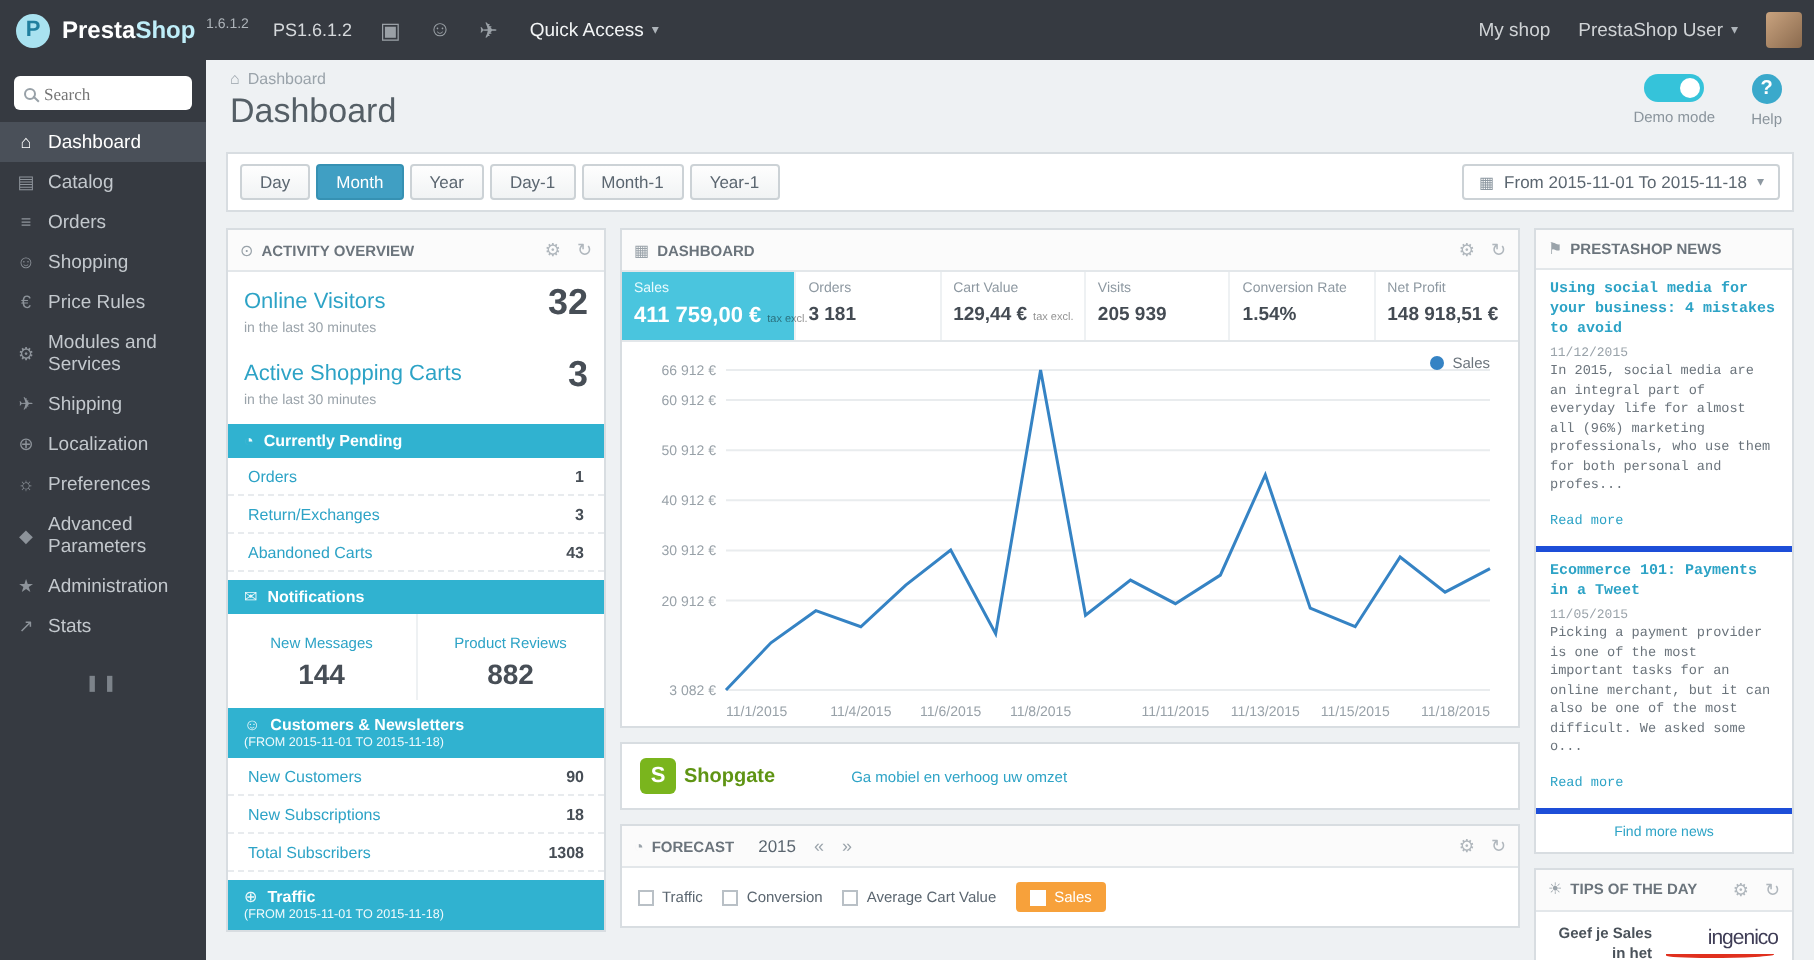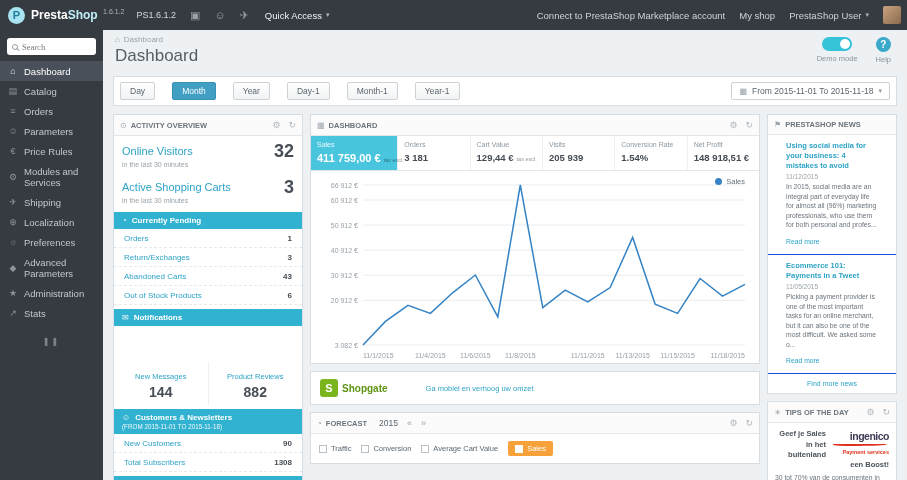--- a/index.html
+++ b/index.html
@@ -39,21 +39,21 @@
   .breadcrumb { font-size: 8px; color: #9aa3aa; display: flex; gap: 4px; align-items: center; }
   .page-title { font-size: 17px; color: #555f66; font-weight: normal; margin-top: 2px; }
   .head-controls { position: absolute; right: 16px; top: 7px; display: flex; gap: 18px; }
   .ctrl { text-align: center; }
   .toggle { width: 30px; height: 14px; border-radius: 8px; background: #35c3da; position: relative; margin: 0 auto; cursor: pointer; }
   .toggle::after { content: ""; position: absolute; right: 2px; top: 2px; width: 10px; height: 10px; border-radius: 50%; background: #fff; }
   .ctrl-label { font-size: 7.5px; color: #8a949c; margin-top: 3px; }
   .help-circle { width: 15px; height: 15px; border-radius: 50%; background: #3aa9cb; color: #fff; font-size: 10px; font-weight: bold; display: flex; align-items: center; justify-content: center; margin: 0 auto; cursor: pointer; }
 
   
-  .filter-bar { margin: 10px 10px 8px; background: #fff; border: 1px solid #d8dde1; display: flex; align-items: center; padding: 5px 6px; gap: 17px; }
+  .filter-bar { margin: 10px 10px 8px; background: #fff; border: 1px solid #d8dde1; display: flex; align-items: center; padding: 5px 6px; gap: 3px; }
   .fbtn { font-size: 8.5px; color: #5b6670; background: linear-gradient(#fefefe, #f1f3f4); border: 1px solid #ccd2d6; border-radius: 2px; padding: 3px 9px; cursor: pointer; font-family: inherit; }
   .fbtn.active { background: #409fc3; border-color: #3691b3; color: #fff; }
   .date-range { margin-left: auto; display: flex; align-items: center; gap: 5px; border: 1px solid #ccd2d6; border-radius: 2px; padding: 3px 7px; font-size: 8.5px; color: #5b6670; background: #fff; cursor: pointer; }
   .cal-ico { color: #8d98a1; font-size: 8px; }
 
   
   .columns { display: flex; gap: 7px; padding: 0 10px; align-items: flex-start; }
   .col-activity { width: 190px; flex: none; }
   .col-center { flex: 1; min-width: 0; }
   .col-right { width: 130px; flex: none; }
@@ -69,21 +69,21 @@
   .act-val { font-size: 18px; color: #474e56; font-weight: bold; line-height: 1; }
   .act-sub { font-size: 7px; color: #9aa3aa; padding: 1px 8px 4px; }
   .cyan-bar { background: #30b2d0; color: #fff; padding: 4px 8px; margin-top: 4px; }
   .cyan-bar .bar-line { display: flex; align-items: center; gap: 5px; font-size: 8px; font-weight: bold; }
   .cyan-bar .bar-ico { font-size: 8px; opacity: .9; font-weight: normal; }
   .cyan-bar .bar-sub { font-size: 6.3px; font-weight: normal; opacity: .92; margin-top: 1px; }
   .mini-row { display: flex; justify-content: space-between; align-items: center; padding: 4.5px 10px; border-bottom: 1px dashed #e8ebee; font-size: 8px; }
   .mini-row .lbl { color: #2da3c6; cursor: pointer; }
   .mini-row .v { color: #474e56; font-weight: bold; }
   .notif-grid { display: flex; text-align: center; }
-  .notif-cell { flex: 1; padding: 10px 4px 5px; margin-top: 36px; }
+  .notif-cell { flex: 1; padding: 10px 4px 5px; }
   .notif-cell + .notif-cell { border-left: 1px solid #eef1f3; }
   .notif-cell .nl { color: #2da3c6; font-size: 7.5px; cursor: pointer; }
   .notif-cell .nv { color: #474e56; font-size: 14px; font-weight: bold; margin-top: 3px; }
 
   
   .kpi-row { display: flex; border-bottom: 1px solid #e3e7ea; }
   .kpi { flex: 1; padding: 5px 6px 6px; border-right: 1px solid #eef1f3; min-width: 0; cursor: pointer; }
   .kpi:last-child { border-right: none; }
   .kpi .kl { font-size: 7px; color: #8d98a1; }
   .kpi .kv { font-size: 9.5px; color: #444b53; font-weight: bold; margin-top: 4px; white-space: nowrap; }
@@ -109,30 +109,30 @@
   .forecast-panel { margin-top: 7px; }
   .year-txt { font-weight: normal; color: #5b6670; font-size: 8.5px; margin-left: 8px; }
   .nav-ico { color: #9aa3aa; font-size: 9px; cursor: pointer; margin-left: 5px; font-weight: normal; }
   .forecast-body { padding: 7px 8px; display: flex; gap: 10px; align-items: center; }
   .leg-item { display: flex; align-items: center; gap: 4px; font-size: 7.5px; color: #5b6670; cursor: pointer; }
   .leg-check { width: 8px; height: 8px; border: 1px solid #b9c0c6; background: #fff; flex: none; }
   .leg-item.sel { background: #f7a13b; padding: 3px 7px; border-radius: 2px; color: #fff; }
   .leg-item.sel .leg-check { border-color: #fff; background: #fff; }
 
   
-  .news-item { padding: 6px 18px; border-bottom: 1px solid #1d4ed8; }
+  .news-item { padding: 6px 7px; border-bottom: 3px solid #1d4ed8; font-family: Liberation Mono, monospace; }
   .news-title { font-size: 7.5px; color: #2da3c6; font-weight: bold; line-height: 1.3; cursor: pointer; }
   .news-date { font-size: 6.5px; color: #9aa3aa; margin: 3px 0 2px; }
   .news-body { font-size: 6.8px; color: #6b747c; line-height: 1.4; }
   .read-more { color: #2da3c6; font-size: 6.8px; cursor: pointer; display: inline-block; margin-top: 2px; }
   .find-more { text-align: center; padding: 6px; font-size: 7px; color: #2da3c6; cursor: pointer; }
   .tips-panel { margin-top: 7px; }
   .tips-body { padding: 6px 7px; font-size: 6.8px; color: #6b747c; line-height: 1.4; }
   .ingenico { float: right; text-align: right; width: 58px; margin: 0 0 3px 5px; }
-  .ing-name { font-size: 10.5px; font-weight: bold; color: #3f3d56; letter-spacing: -.5px; }
+  .ing-name { font-size: 10.5px; font-weight: normal; color: #3f3d56; letter-spacing: -.5px; }
   .ing-swoosh { height: 3px; border-bottom: 2px solid #e0301e; border-radius: 0 0 90% 60%; margin: -1px 2px 1px; }
   .ing-sub { font-size: 5.5px; color: #e0301e; font-weight: bold; }
   .tips-title { font-weight: bold; color: #4a525a; font-size: 7.5px; line-height: 1.35; margin-bottom: 3px; text-align: right; }
 </style>
 </head>
 <body>
 
 <header class="topbar">
   <div class="logo-circle">P</div>
   <div class="brand">
@@ -141,21 +141,20 @@
   </div>
   <span class="ps-version">PS1.6.1.2</span>
   <span class="tb-ico">▣</span>
   <span class="tb-ico">☺</span>
   <span class="tb-ico">✈</span>
   <span class="quick-access">
     <span>Quick Access</span>
     <span class="caret">▾</span>
   </span>
   <div class="topbar-right">
-    <span class="tb-link">Connect to PrestaShop Marketplace account</span>
     <span class="tb-link">My shop</span>
     <span class="tb-link">
       <span>PrestaShop User</span>
       <span class="caret">▾</span>
     </span>
     <span class="avatar"></span>
   </div>
 </header>
 
 <aside class="sidebar">
@@ -171,21 +170,21 @@
     <li>
         <span class="mico">▤</span>
         <span>Catalog</span>
       </li>
     <li>
         <span class="mico">≡</span>
         <span>Orders</span>
       </li>
     <li>
         <span class="mico">☺</span>
-        <span>Parameters</span>
+        <span>Shopping</span>
       </li>
     <li>
         <span class="mico">€</span>
         <span>Price Rules</span>
       </li>
     <li>
         <span class="mico">⚙</span>
         <span>Modules and Services</span>
       </li>
     <li>
@@ -281,24 +280,20 @@
           <span class="v">1</span>
         </div>
       <div class="mini-row">
           <span class="lbl">Return/Exchanges</span>
           <span class="v">3</span>
         </div>
       <div class="mini-row">
           <span class="lbl">Abandoned Carts</span>
           <span class="v">43</span>
         </div>
-      <div class="mini-row">
-          <span class="lbl">Out of Stock Products</span>
-          <span class="v">6</span>
-        </div>
 
       <div class="cyan-bar">
         <div class="bar-line">
           <span class="bar-ico">✉</span>
           <span>Notifications</span>
         </div>
       </div>
       <div class="notif-grid">
         <div class="notif-cell">
           <div class="nl">New Messages</div>
@@ -313,20 +308,24 @@
       <div class="cyan-bar">
         <div class="bar-line">
           <span class="bar-ico">☺</span>
           <span>Customers &amp; Newsletters</span>
         </div>
         <div class="bar-sub">(FROM 2015-11-01 TO 2015-11-18)</div>
       </div>
       <div class="mini-row">
           <span class="lbl">New Customers</span>
           <span class="v">90</span>
+        </div>
+      <div class="mini-row">
+          <span class="lbl">New Subscriptions</span>
+          <span class="v">18</span>
         </div>
       <div class="mini-row">
           <span class="lbl">Total Subscribers</span>
           <span class="v">1308</span>
         </div>
 
       <div class="cyan-bar">
         <div class="bar-line">
           <span class="bar-ico">⊕</span>
           <span>Traffic</span>

